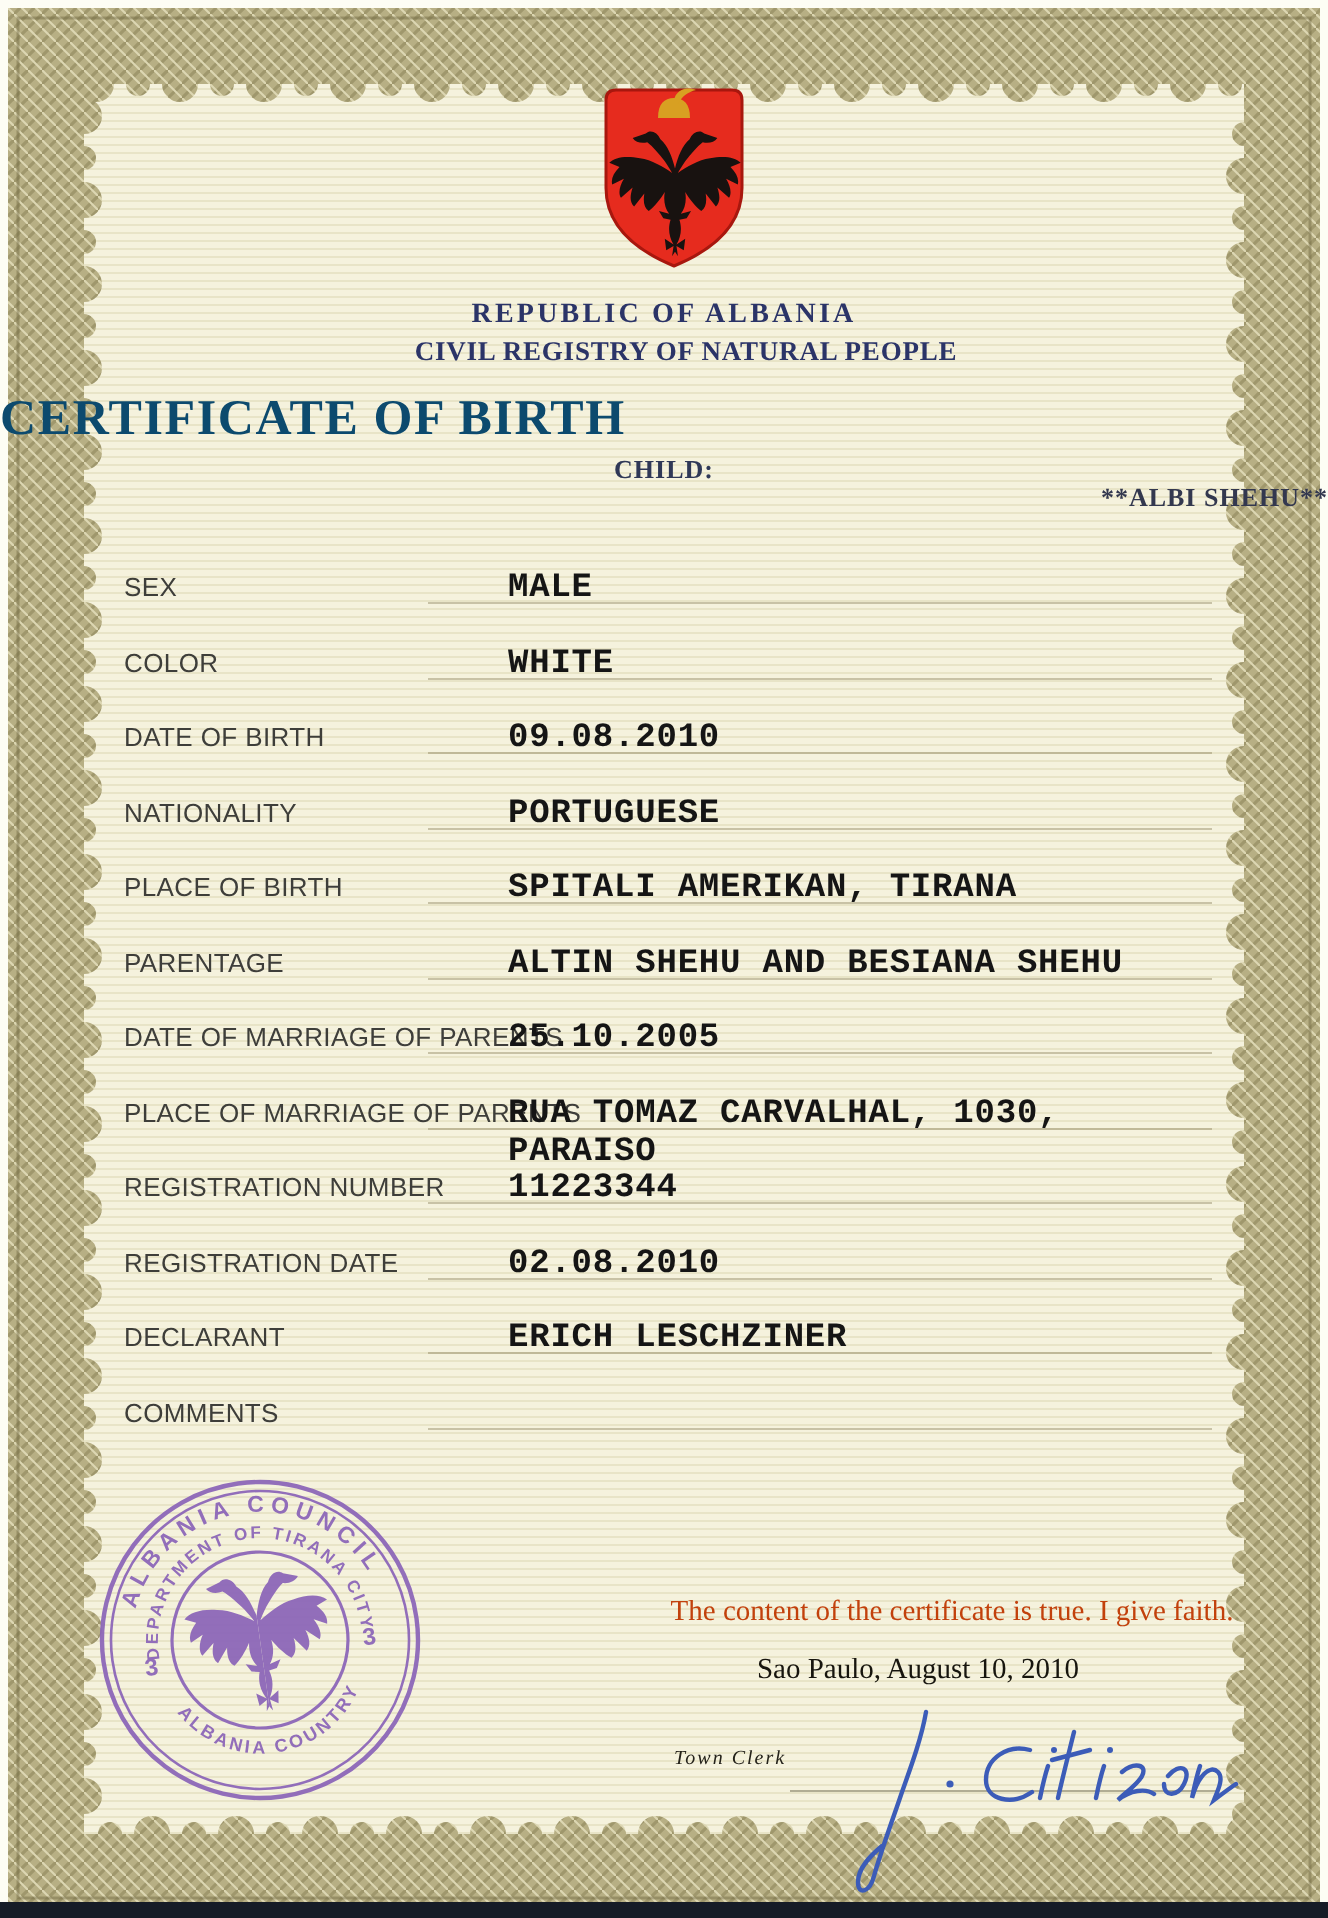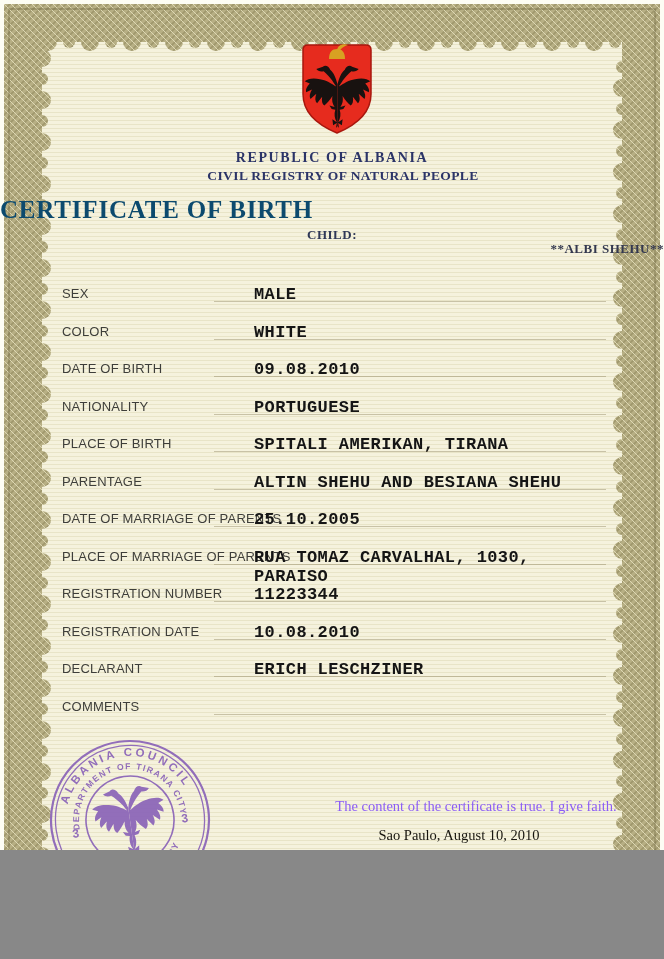--- a/index.html
+++ b/index.html
@@ -1,17 +1,17 @@
 <!DOCTYPE html>
 <html><head>
 <meta charset="utf-8">
 <style>
   html,body{margin:0;padding:0;background:#888;}
   .page{
-    position:relative; width:664px; height:850px; margin:0 auto;
+    position:relative; width:664px; height:959px; margin:0 auto;
     background:#fdfdf4; overflow:hidden;
     font-family:"Liberation Serif", serif;
   }
   .abs{position:absolute;}
   .border-svg{position:absolute; left:0; top:0; z-index:0;}
   .content{position:absolute; inset:0; z-index:1;}
 
   .hline{left:0; width:664px; text-align:center; color:#2b3468; font-weight:bold;}
   .hline1{top:150px; font-size:14px; letter-spacing:1.6px;}
   .hline2{top:168px; font-size:13.5px; letter-spacing:0.4px;margin-left:11px;}
@@ -25,21 +25,21 @@
   .row{position:absolute; left:62px; width:544px; height:36px;}
   .flabel{position:absolute; left:0; top:2px;
     font-family:"Liberation Sans", sans-serif; font-size:13px; color:#3e3e3a; letter-spacing:0.2px;}
   .fvalue{position:absolute; left:192px; top:1px;
     font-family:"Liberation Mono","DejaVu Sans Mono", monospace;
     font-size:17px; font-weight:bold; color:#151515; letter-spacing:0.4px;}
   .frule{position:absolute; left:152px; right:0; top:17px; height:1px;
     background:rgba(125,115,75,0.38);}
 
   .attest{left:330px; top:798px; width:292px; text-align:center;
-    font-size:14.5px; color:#8b5cf6;}
+    font-size:14.5px; color:#c2410c;}
   .placedate{left:313px; top:827px; width:292px; text-align:center;
     font-size:14.5px; color:#17150e;}
   .clerk{left:337px; top:874px; font-size:10px; font-style:italic;
     color:#24221a; letter-spacing:1px;}
   .sigline{left:395px; top:895px; width:213px; height:1px;
     background:rgba(95,88,60,0.45);}
   .sig-svg{left:385px; top:842px;}
   .emblem-svg{left:298px; top:42px;}
   .seal-svg{left:47px; top:737px; opacity:0.92;}
 </style>
@@ -275,21 +275,21 @@
       <span class="fvalue">RUA TOMAZ CARVALHAL, 1030, PARAISO</span>
       <span class="frule"></span>
     </div>
         <div class="row" style="top: 584px;">
       <span class="flabel">REGISTRATION NUMBER</span>
       <span class="fvalue">11223344</span>
       <span class="frule"></span>
     </div>
         <div class="row" style="top: 621.5px;">
       <span class="flabel">REGISTRATION DATE</span>
-      <span class="fvalue">10.08.2010</span>
+      <span class="fvalue">02.08.2010</span>
       <span class="frule"></span>
     </div>
         <div class="row" style="top: 659px;">
       <span class="flabel">DECLARANT</span>
       <span class="fvalue">ERICH LESCHZINER</span>
       <span class="frule"></span>
     </div>
         <div class="row" style="top: 696.5px;">
       <span class="flabel">COMMENTS</span>
       <span class="fvalue"></span>

